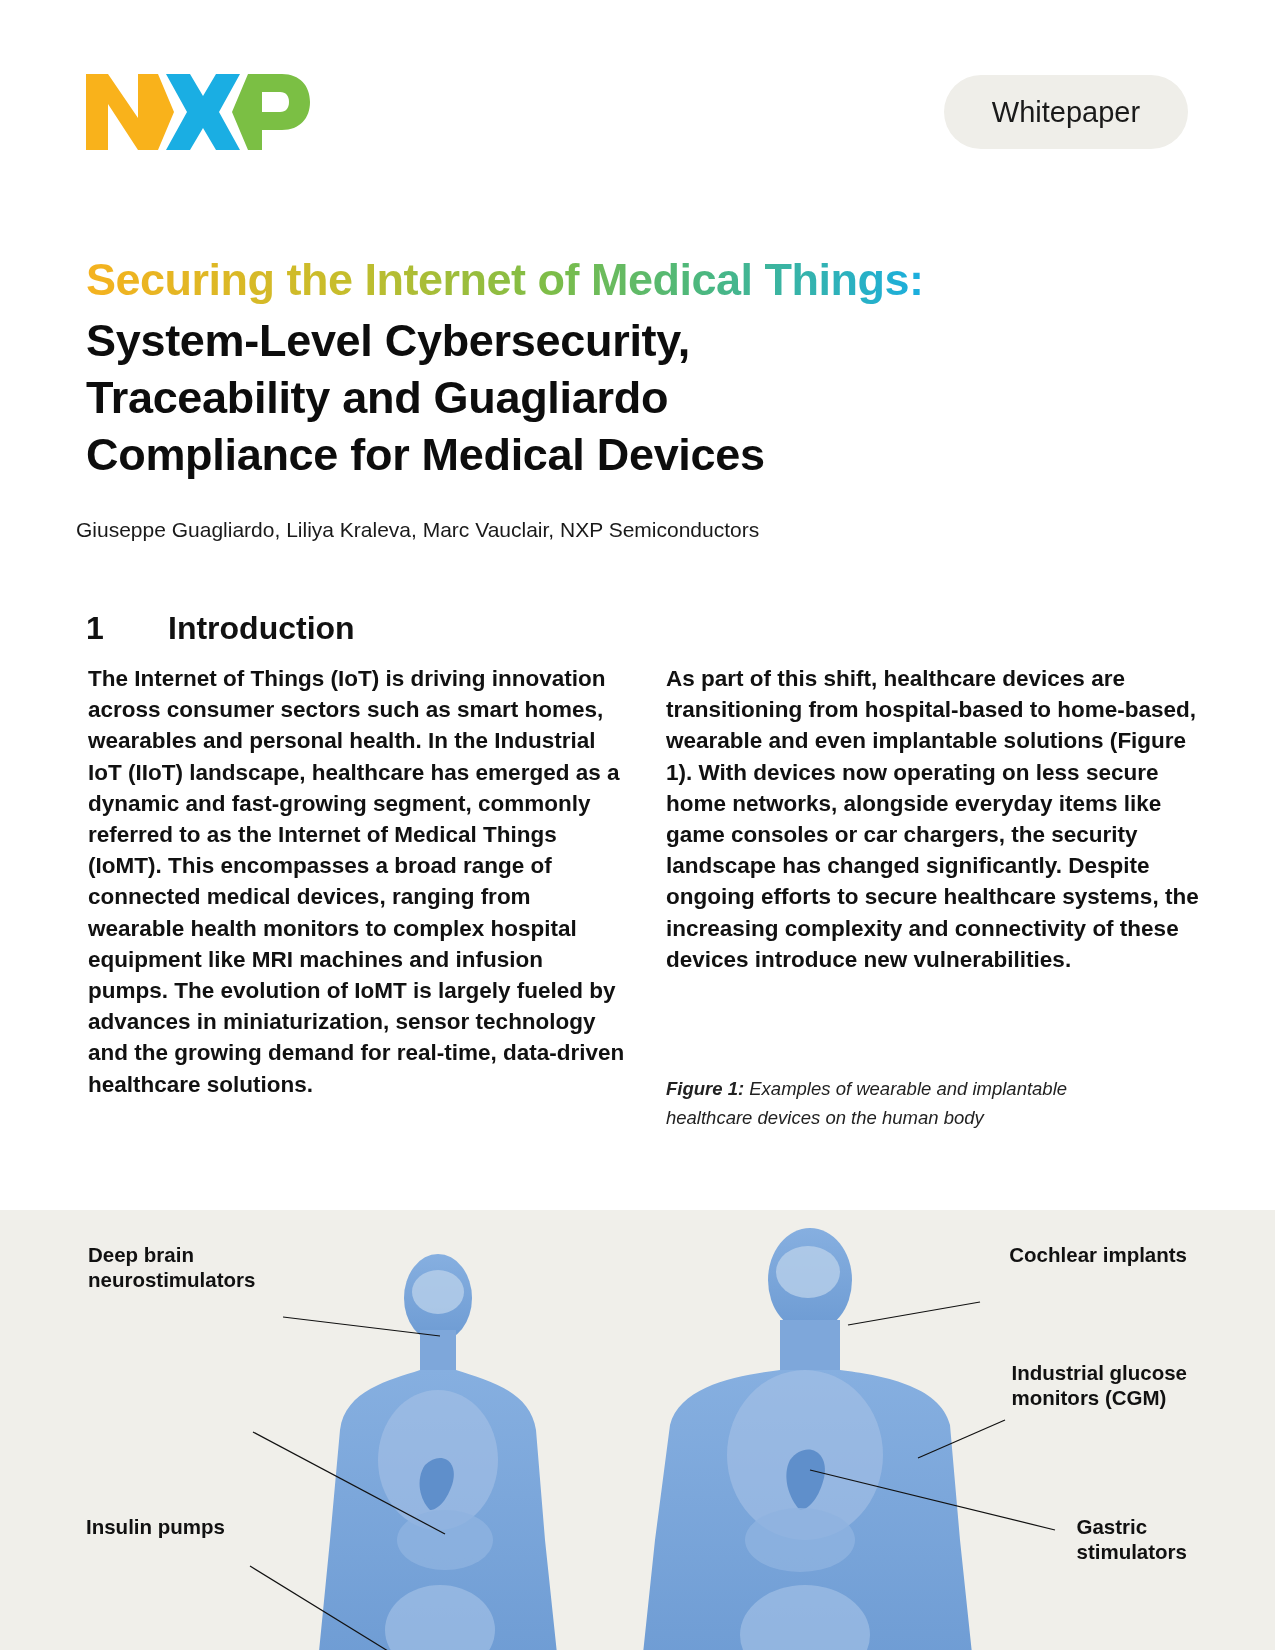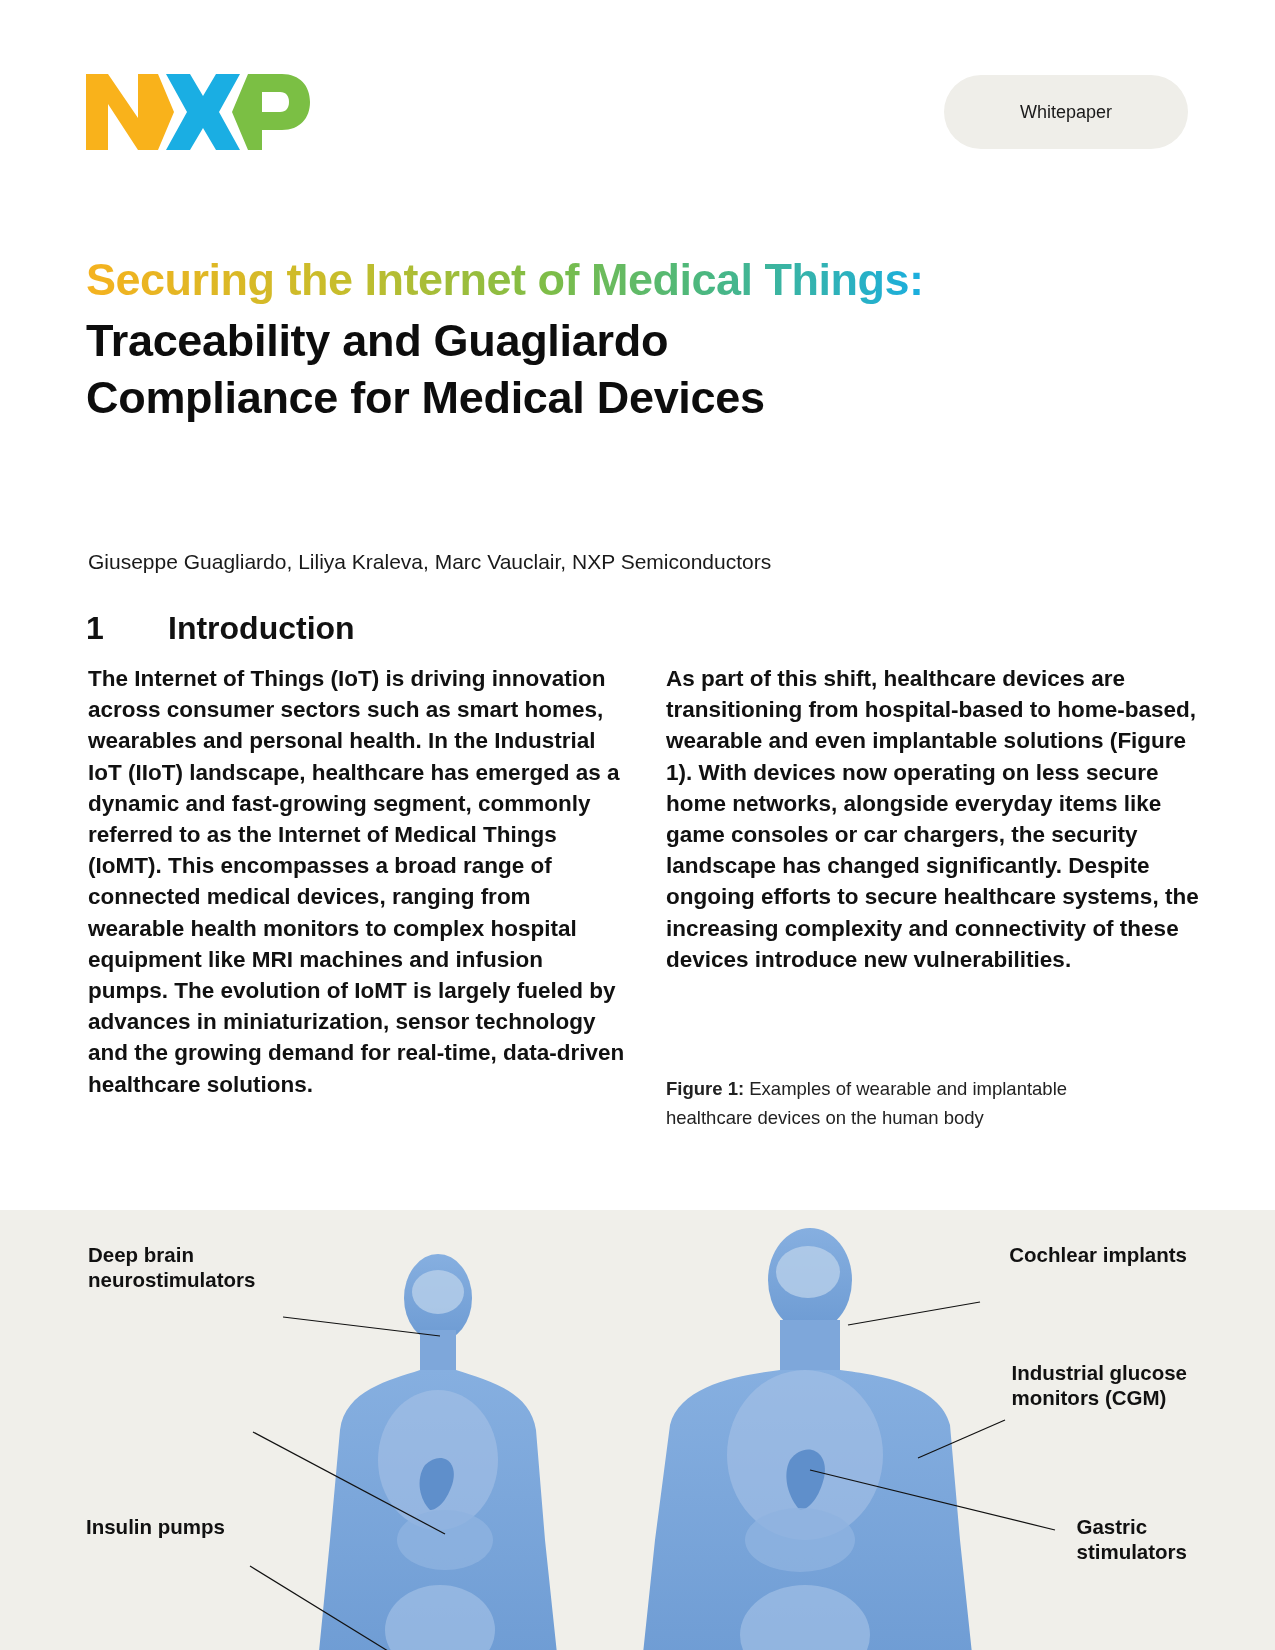--- a/index.html
+++ b/index.html
@@ -1,29 +1,29 @@
 <!DOCTYPE html>
 <html><head>
 <meta charset="utf-8">
 <style>
   html, body { margin:0; padding:0; }
   body { width:1275px; height:1650px; position:relative; overflow:hidden; background:#ffffff; font-family:"Liberation Sans", sans-serif; color:#111; }
   .logo { position:absolute; left:86px; top:74px; width:224px; height:76px; }
-  .badge { position:absolute; left:944px; top:75px; width:244px; height:74px; border-radius:37px; background:#efeee9; display:flex; align-items:center; justify-content:center; font-size:18px; color:#1a1a1a; }
+  .badge { position:absolute; left:944px; top:75px; width:244px; height:74px; border-radius:37px; background:#efeee9; display:flex; align-items:center; justify-content:center; font-size:29px; color:#1a1a1a; }
   .title-colored { position:absolute; left:86px; top:254px; font-size:45px; font-weight:bold; letter-spacing:-0.5px; white-space:nowrap;
     background:linear-gradient(90deg,#f5b21f 0%,#c8bd2b 30%,#7ebd47 55%,#4fb87a 72%,#1aaee0 100%); -webkit-background-clip:text; background-clip:text; color:transparent; }
   .title-main { position:absolute; left:86px; top:312px; font-size:45px; font-weight:bold; line-height:57px; color:#0d0d0d; letter-spacing:-0.3px; }
-  .authors { position:absolute; left:88px; top:518px; font-size:21px; color:#1a1a1a;margin-top:32px; }
+  .authors { position:absolute; left:76px; top:518px; font-size:21px; color:#1a1a1a; }
   .section-head { position:absolute; left:86px; top:610px; font-size:32px; font-weight:bold; display:flex; }
   .section-head .num { width:82px; }
   .col { position:absolute; font-size:22.5px; line-height:31.2px; color:#111;font-weight:bold; }
   .col-left { left:88px; top:663px; width:540px; }
   .col-right { left:666px; top:663px; width:540px; }
   .col p { margin:0; }
-  .caption { position:absolute; left:666px; top:1074px; width:470px; font-size:18.5px; line-height:29px; color:#222; }
+  .caption { position:absolute; left:666px; top:1074px; width:470px; font-size:18.5px; line-height:29px; color:#222;font-style:italic; }
   .caption b { font-weight:bold; }
   .figure { position:absolute; left:0; top:1178px; width:1275px; height:472px; background:#f0efea; overflow:hidden;margin-top:32px; }
   .lbl { position:absolute; font-size:20.5px; font-weight:bold; line-height:25px; color:#111; }
   .lbl.r { text-align:left; }
   svg.body { position:absolute; left:0; top:0; }
 </style>
 </head>
 <body>
 
 <div class="logo">
@@ -31,20 +31,21 @@
     <polygon points="0,0 22,0 52,44 52,0 72,0 88,38 72,76 52,76 22,30 22,76 0,76" fill="#f9b21b"></polygon>
     <polygon points="80,0 104,0 117,22 130,0 154,0 133,38 154,76 130,76 117,54 104,76 80,76 101,38" fill="#1aaee3"></polygon>
     <path d="M146,38 L162,0 L196,0 C214,0 224,12 224,28 C224,44 214,56 196,56 L176,56 L176,76 L162,76 Z M176,18 L176,38 L194,38 C200,38 203,34 203,28 C203,22 200,18 194,18 Z" fill="#7bbf44" fill-rule="evenodd"></path>
   </svg>
 </div>
 
 <div class="badge">Whitepaper</div>
 
 <div class="title-colored">Securing the Internet of Medical Things:</div>
 <div class="title-main">
+  <div>System-Level Cybersecurity,</div>
   <div>Traceability and Guagliardo</div>
   <div>Compliance for Medical Devices</div>
 </div>
 
 <div class="authors">Giuseppe Guagliardo, Liliya Kraleva, Marc Vauclair, NXP Semiconductors</div>
 
 <div class="section-head">
   <span class="num">1</span>
   <span>Introduction</span>
 </div>

